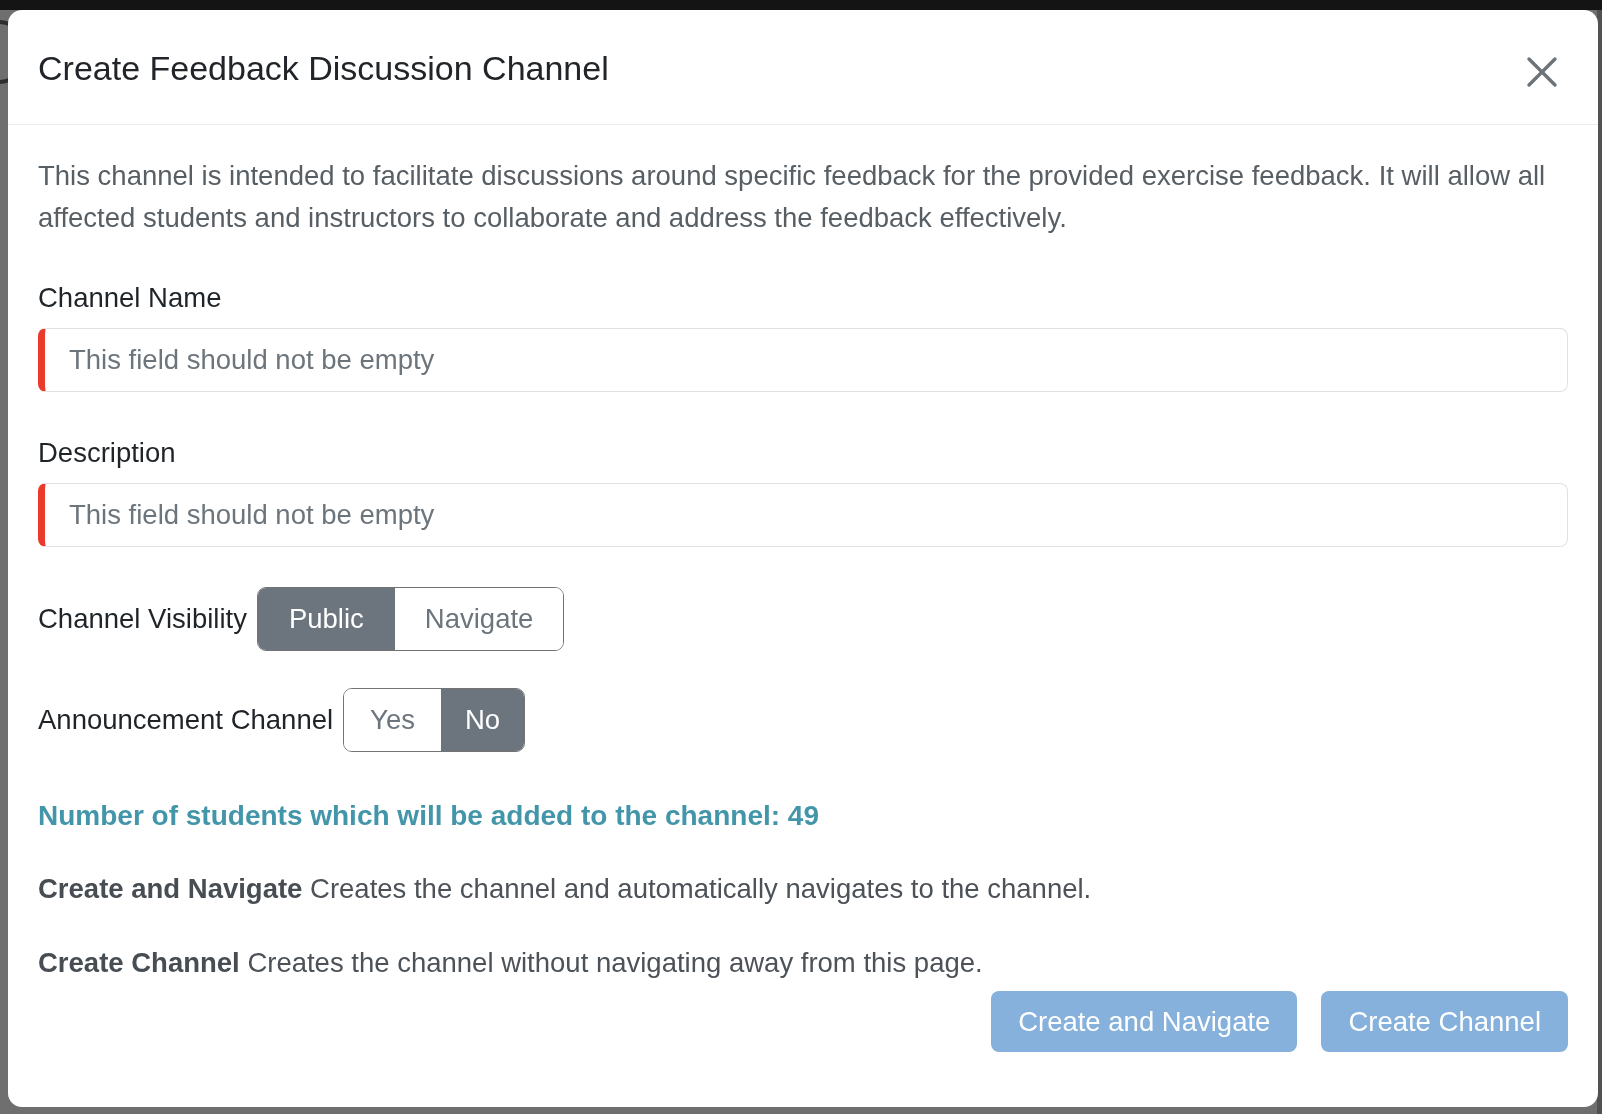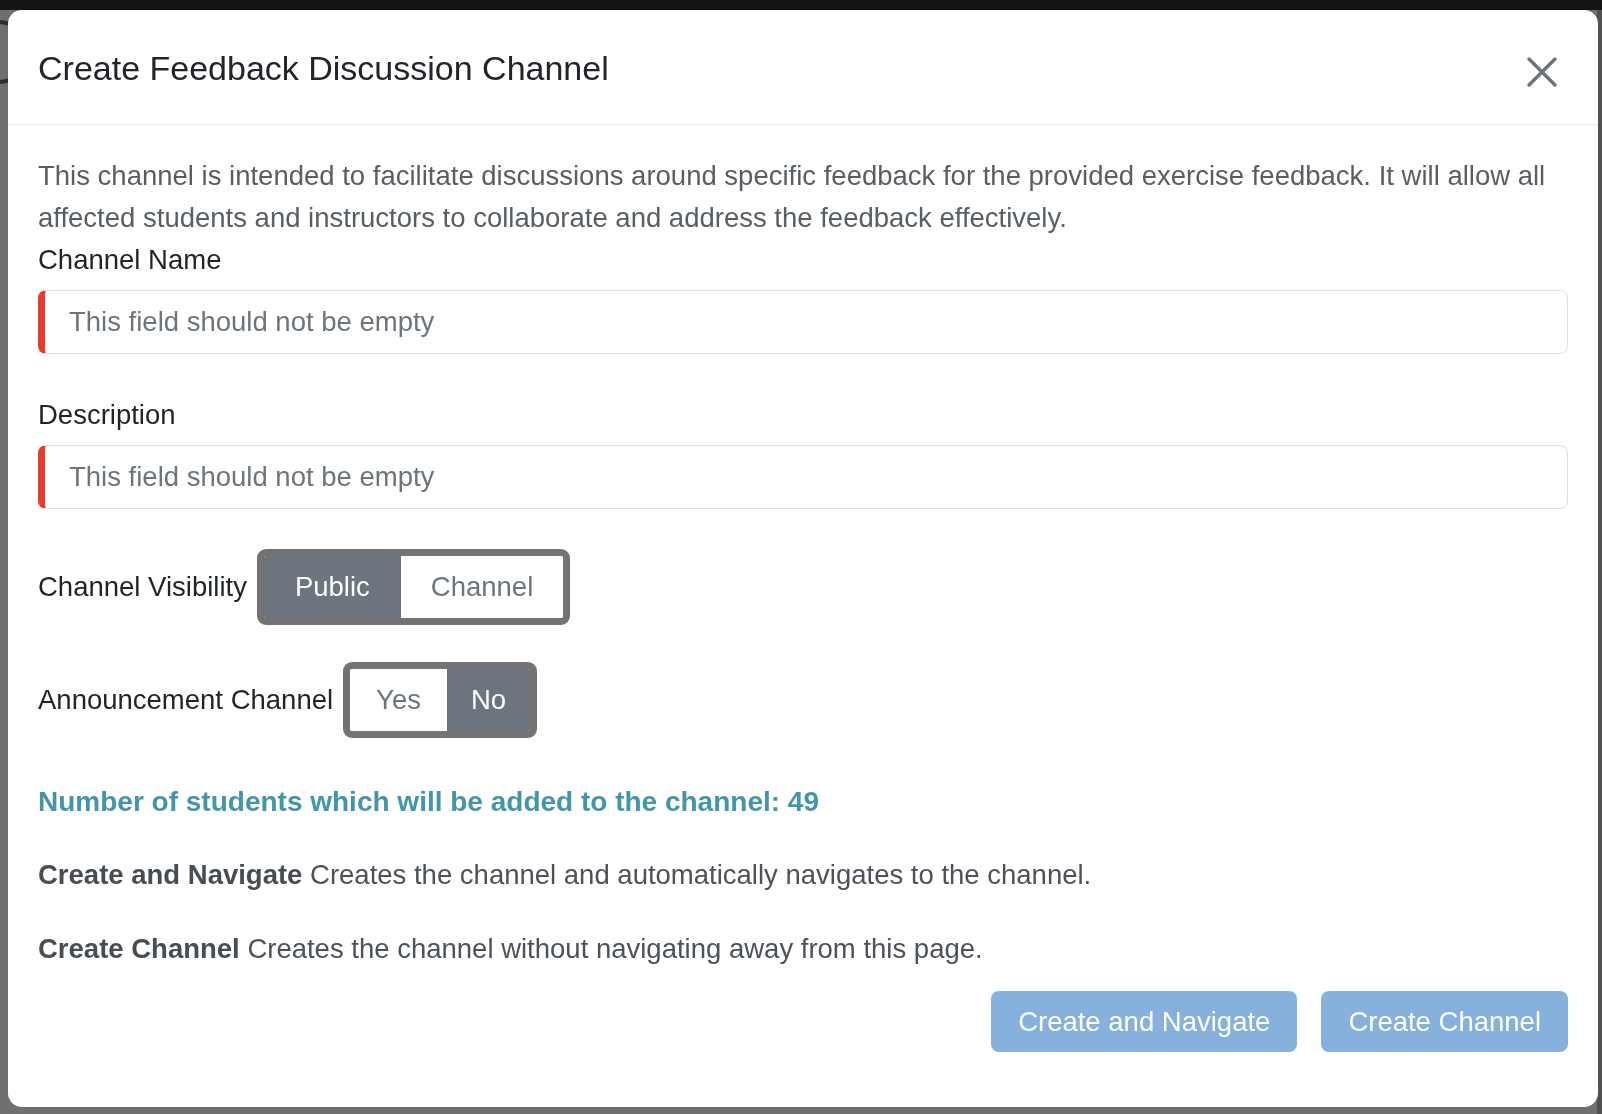--- a/index.html
+++ b/index.html
@@ -43,21 +43,21 @@
   .close-btn {
     background: none; border: none; cursor: pointer;
     padding: 6px; margin-top: 6px; line-height: 0;
   }
   .modal-body {
     padding: 30px 30px 0 30px;
     flex: 1 1 auto;
   }
   .intro {
     font-size: 27.5px; line-height: 42px; color: #575e64;
-    max-width: 1522px;
+    margin-bottom: 38px; max-width: 1522px;
   }
   .form-group { margin-bottom: 40px; }
   .field-label {
     display: block;
     font-size: 27.5px; color: #1f2428; line-height: 42px;
     margin-bottom: 9px;
   }
   .text-input {
     width: 100%; height: 64px;
     border: 1px solid #dee2e6;
@@ -70,21 +70,21 @@
   }
   .text-input::placeholder { color: #6d757c; opacity: 1; }
 
   .toggle-row {
     display: flex; align-items: center; gap: 10px;
     margin-bottom: 37px;
   }
   .toggle-row-label { font-size: 27.5px; color: #1f2428; }
   .btn-group {
     display: inline-flex;
-    border: 7px solid #737373;
+    border: 1px solid #737373;
     border-radius: 9px;
     overflow: hidden;
     justify-content: space-between;
   }
   .seg-btn {
     height: 62px; border: none; background: #ffffff;
     font-family: "Liberation Sans", sans-serif;
     font-size: 27.5px; color: #6c757d;
     padding: 0 30px; cursor: pointer;
   }
@@ -151,21 +151,21 @@
 
     <div class="form-group">
       <label class="field-label">Description</label>
       <input class="text-input" type="text" placeholder="This field should not be empty" style="">
     </div>
 
     <div class="toggle-row">
       <span class="toggle-row-label">Channel Visibility</span>
       <div class="btn-group">
         <button class="seg-btn selected" style="padding:0 31px;">Public</button>
-        <button class="seg-btn" style="padding:0 30px;">Channel</button>
+        <button class="seg-btn" style="padding:0 30px;">Navigate</button>
       </div>
     </div>
 
     <div class="toggle-row">
       <span class="toggle-row-label">Announcement Channel</span>
       <div class="btn-group">
         <button class="seg-btn" style="padding:0 26px;">Yes</button>
         <button class="seg-btn selected" style="padding:0 24px;">No</button>
       </div>
     </div>

